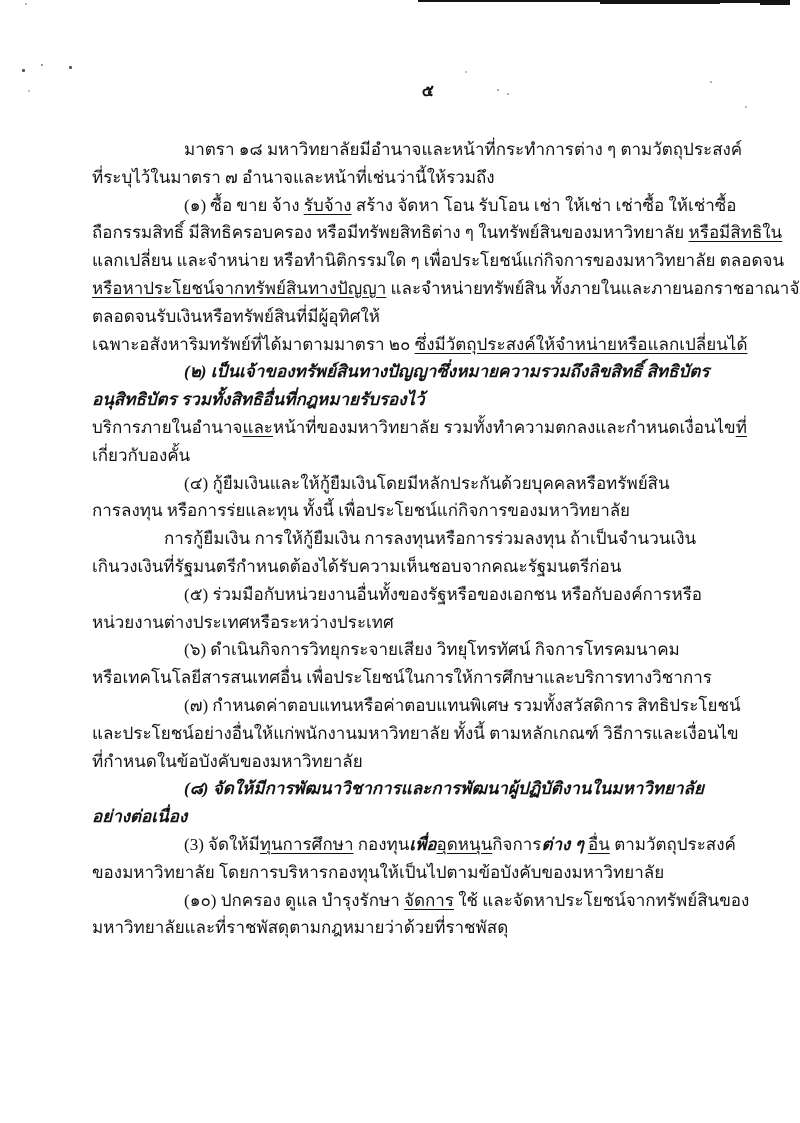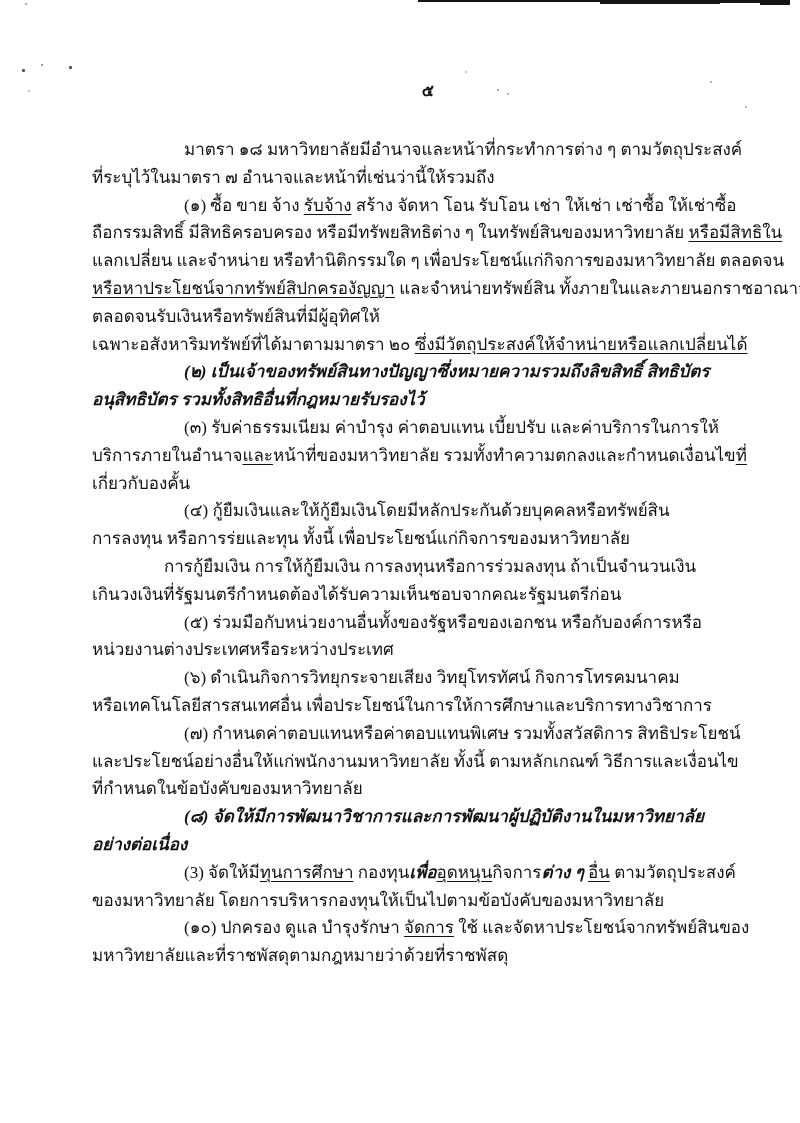--- a/index.html
+++ b/index.html
@@ -63,26 +63,25 @@
       <div class="speck" style="left: 710px; top: 81px; width: 2px; height: 2px; background: rgb(154, 154, 154);"></div>
       <div class="speck" style="left: 745px; top: 106px; width: 2px; height: 2px; background: rgb(165, 165, 165);"></div>
     </div>
   <div class="page-number">๕</div>
   <div class="doc-body" id="doc-body">
       <div class="line indent-1"><span class="">มาตรา ๑๘  มหาวิทยาลัยมีอำนาจและหน้าที่กระทำการต่าง ๆ ตามวัตถุประสงค์</span></div>
       <div class="line indent-0"><span class="">ที่ระบุไว้ในมาตรา ๗ อำนาจและหน้าที่เช่นว่านี้ให้รวมถึง</span></div>
       <div class="line indent-1"><span class="">(๑) ซื้อ ขาย จ้าง </span><span class="u">รับจ้าง</span><span class=""> สร้าง จัดหา โอน รับโอน เช่า ให้เช่า เช่าซื้อ ให้เช่าซื้อ</span></div>
       <div class="line indent-0"><span class="">ถือกรรมสิทธิ์ มีสิทธิครอบครอง หรือมีทรัพยสิทธิต่าง ๆ ในทรัพย์สินของมหาวิทยาลัย </span><span class="u">หรือมีสิทธิใน</span></div>
       <div class="line indent-0"><span class="">แลกเปลี่ยน และจำหน่าย หรือทำนิติกรรมใด ๆ เพื่อประโยชน์แก่กิจการของมหาวิทยาลัย ตลอดจน</span></div>
-      <div class="line indent-0"><span class="u">หรือหาประโยชน์จากทรัพย์สิปกครองัญญา</span><span class=""> และจำหน่ายทรัพย์สิน ทั้งภายในและภายนอกราชอาณาจักร</span></div>
+      <div class="line indent-0"><span class="u">หรือหาประโยชน์จากทรัพย์สินทางปัญญา</span><span class=""> และจำหน่ายทรัพย์สิน ทั้งภายในและภายนอกราชอาณาจักร</span></div>
       <div class="line indent-0"><span class="">ตลอดจนรับเงินหรือทรัพย์สินที่มีผู้อุทิศให้</span></div>
       <div class="line indent-0"><span class="">เฉพาะอสังหาริมทรัพย์ที่ได้มาตามมาตรา ๒๐ </span><span class="u">ซึ่งมีวัตถุประสงค์ให้จำหน่ายหรือแลกเปลี่ยนได้</span></div>
       <div class="line indent-1"><span class="bi">(๒) เป็นเจ้าของทรัพย์สินทางปัญญาซึ่งหมายความรวมถึงลิขสิทธิ์ สิทธิบัตร</span></div>
       <div class="line indent-0"><span class="bi">อนุสิทธิบัตร รวมทั้งสิทธิอื่นที่กฎหมายรับรองไว้</span></div>
-      <div class="line indent-1"><span class="">(๓) รับค่าธรรมเนียม ค่าบำรุง ค่าตอบแทน เบี้ยปรับ และค่าบริการในการให้</span></div>
       <div class="line indent-0"><span class="">บริการภายในอำนาจ</span><span class="u">และ</span><span class="">หน้าที่ของมหาวิทยาลัย รวมทั้งทำความตกลงและกำหนดเงื่อนไข</span><span class="u">ที่</span></div>
       <div class="line indent-0"><span class="">เกี่ยวกับองคั้น</span></div>
       <div class="line indent-1"><span class="">(๔) กู้ยืมเงินและให้กู้ยืมเงินโดยมีหลักประกันด้วยบุคคลหรือทรัพย์สิน</span></div>
       <div class="line indent-0"><span class="">การลงทุน หรือการร่ยและทุน ทั้งนี้ เพื่อประโยชน์แก่กิจการของมหาวิทยาลัย</span></div>
       <div class="line indent-2"><span class="">การกู้ยืมเงิน การให้กู้ยืมเงิน การลงทุนหรือการร่วมลงทุน ถ้าเป็นจำนวนเงิน</span></div>
       <div class="line indent-0"><span class="">เกินวงเงินที่รัฐมนตรีกำหนดต้องได้รับความเห็นชอบจากคณะรัฐมนตรีก่อน</span></div>
       <div class="line indent-1"><span class="">(๕) ร่วมมือกับหน่วยงานอื่นทั้งของรัฐหรือของเอกชน หรือกับองค์การหรือ</span></div>
       <div class="line indent-0"><span class="">หน่วยงานต่างประเทศหรือระหว่างประเทศ</span></div>
       <div class="line indent-1"><span class="">(๖) ดำเนินกิจการวิทยุกระจายเสียง วิทยุโทรทัศน์ กิจการโทรคมนาคม</span></div>
       <div class="line indent-0"><span class="">หรือเทคโนโลยีสารสนเทศอื่น เพื่อประโยชน์ในการให้การศึกษาและบริการทางวิชาการ</span></div>

